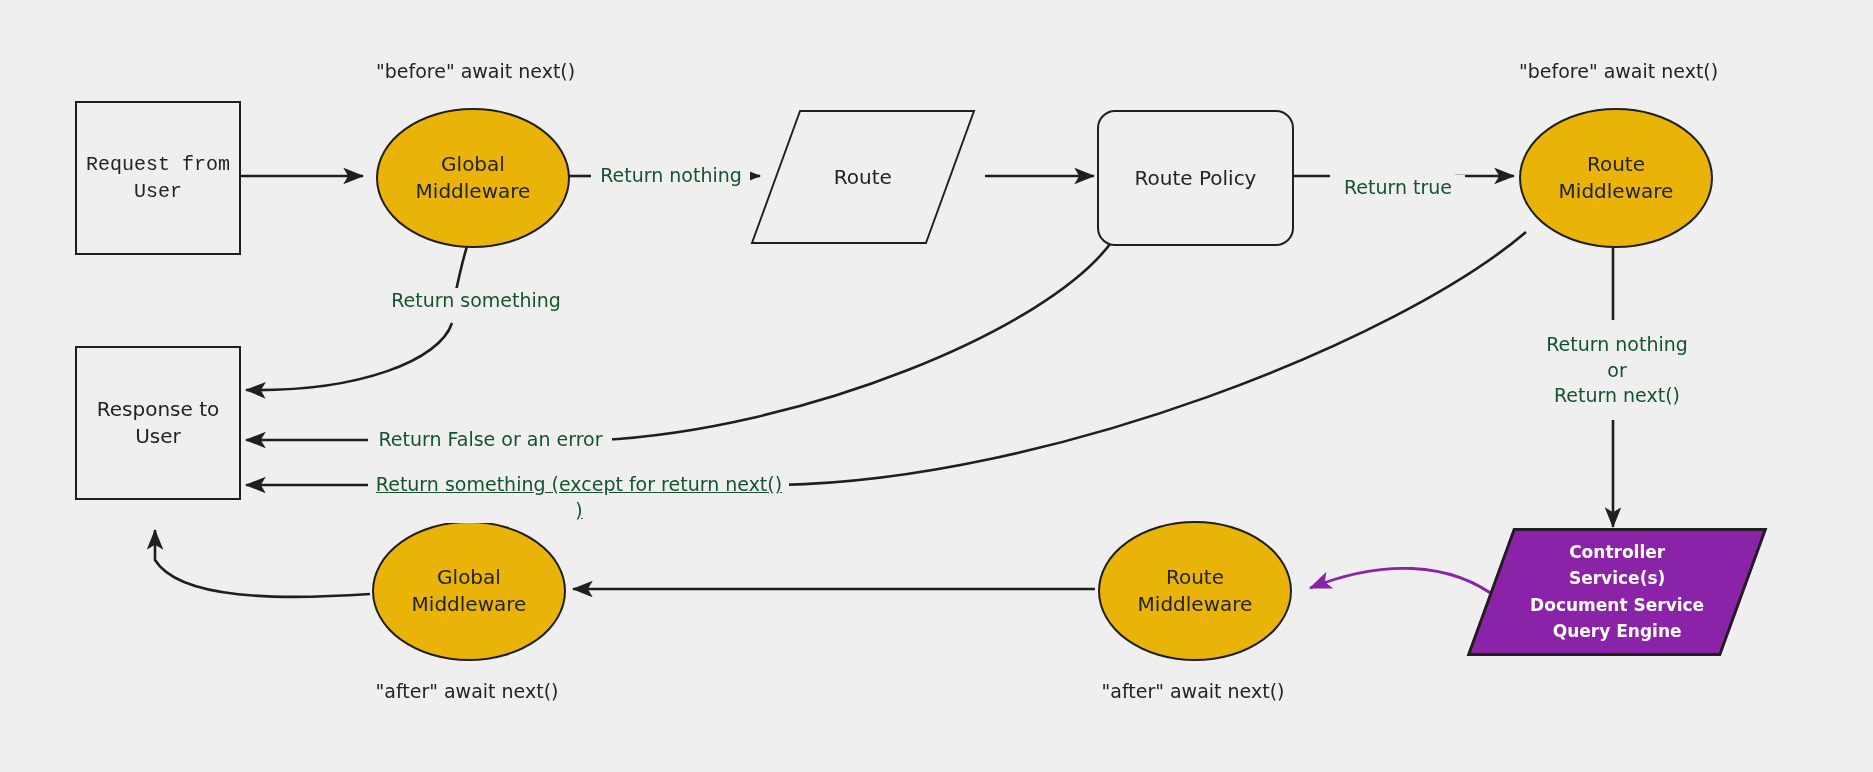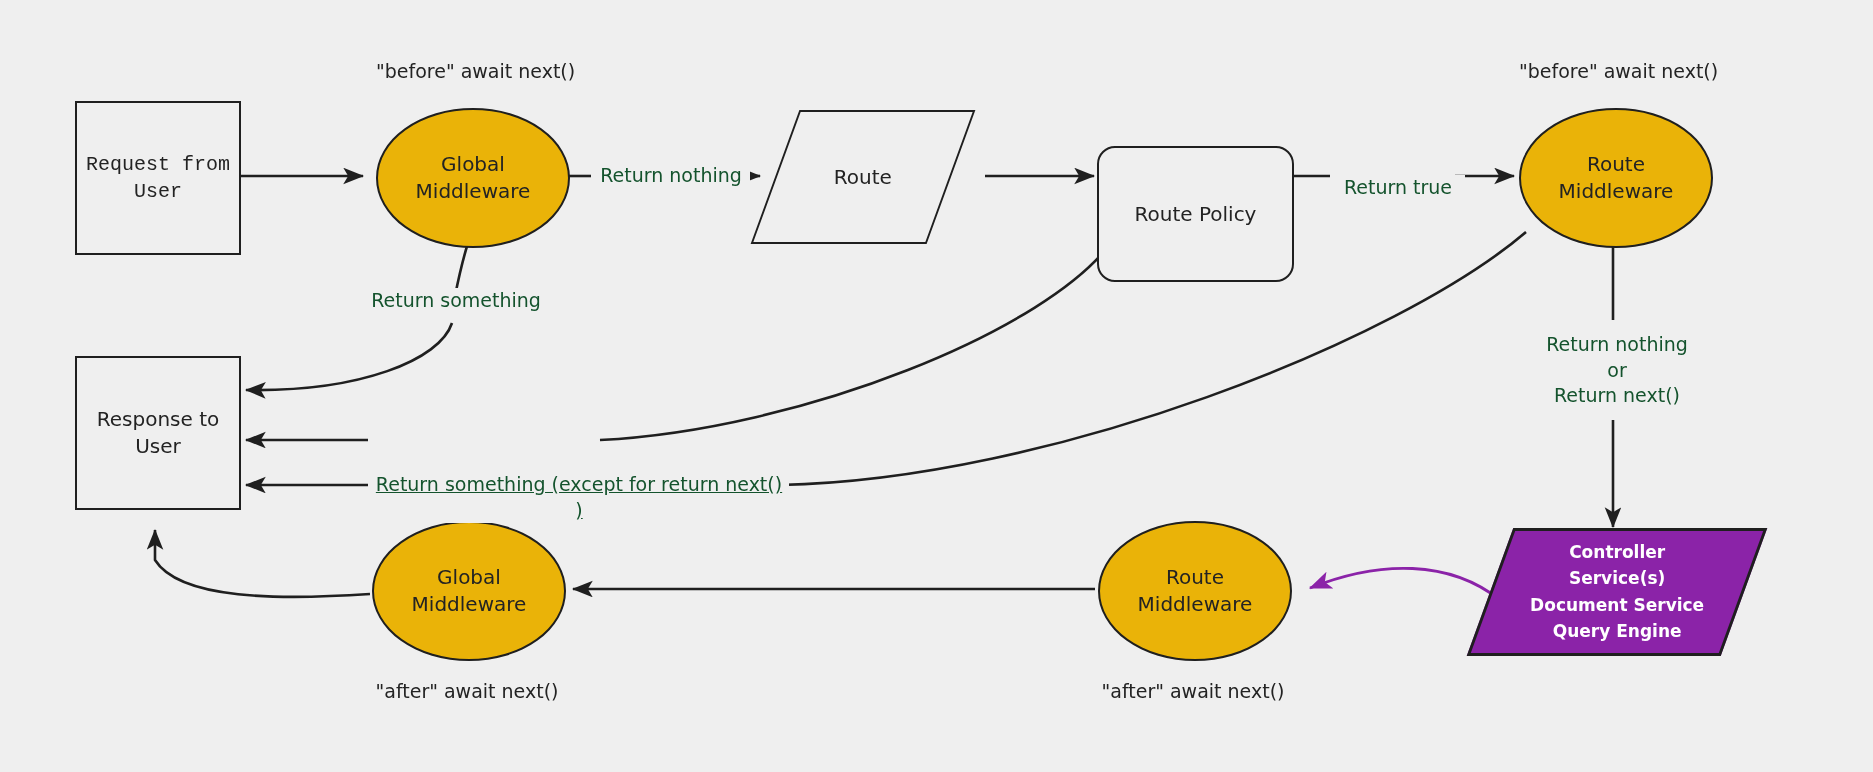--- a/index.html
+++ b/index.html
@@ -144,21 +144,21 @@
 
   <div class="node ellipse" style="left:376px; top:108px; width:190px; height:136px;">
     <span class="label">Global
 Middleware</span>
   </div>
 
   <div class="node parallelogram" style="left:775px; top:110px; width:172px; height:130px;">
     <span class="label">Route</span>
   </div>
 
-  <div class="node rounded" style="left:1097px; top:110px; width:193px; height:132px;margin-top:36px;">
+  <div class="node rounded" style="left:1097px; top:110px; width:193px; height:132px;">
     <span class="label">Route Policy</span>
   </div>
 
   <div class="node ellipse" style="left:1519px; top:108px; width:190px; height:136px;">
     <span class="label">Route
 Middleware</span>
   </div>
 
   <div class="node parallelogram filled" style="left:1490px; top:528px; width:248px; height:122px;">
     <span class="label">Controller
@@ -170,39 +170,40 @@
   <div class="node ellipse" style="left:1098px; top:521px; width:190px; height:136px;">
     <span class="label">Route
 Middleware</span>
   </div>
 
   <div class="node ellipse" style="left:372px; top:521px; width:190px; height:136px;">
     <span class="label">Global
 Middleware</span>
   </div>
 
-  <div class="node box-rect" style="left:75px; top:356px; width:162px; height:150px;">
+  <div class="node box-rect" style="left:75px; top:346px; width:162px; height:150px;">
     <span class="label">Response to
 User</span>
   </div>
 
   <div class="note" style="left:376px; top:60px; width:190px;">"before" await next()</div>
 
   <div class="note" style="left:1519px; top:60px; width:190px;">"before" await next()</div>
 
   <div class="note" style="left:372px; top:680px; width:190px;">"after" await next()</div>
 
   <div class="note" style="left:1098px; top:680px; width:190px;">"after" await next()</div>
 
   <div class="edge-label" style="left:592px; top:163px; width:150px;">Return nothing</div>
 
   <div class="edge-label" style="left:1331px; top:163px; width:126px;margin-top:12px;">Return true</div>
 
-  <div class="edge-label" style="left:362px; top:288px; width:180px;">Return something</div>
-
+  <div class="edge-label" style="left:382px; top:288px; width:180px;">Return something</div>
+
+  <div class="edge-label" style="left:369px; top:427px; width:235px;">Return False or an error</div>
 
   <div class="edge-label" style="left:369px; top:472px; width:412px;text-decoration:underline;">Return something (except for return next() )</div>
 
   <div class="edge-label" style="left:1523px; top:332px; width:180px;">Return nothing
 or
 Return next()</div>
 
 </div>
 
 </body></html>

